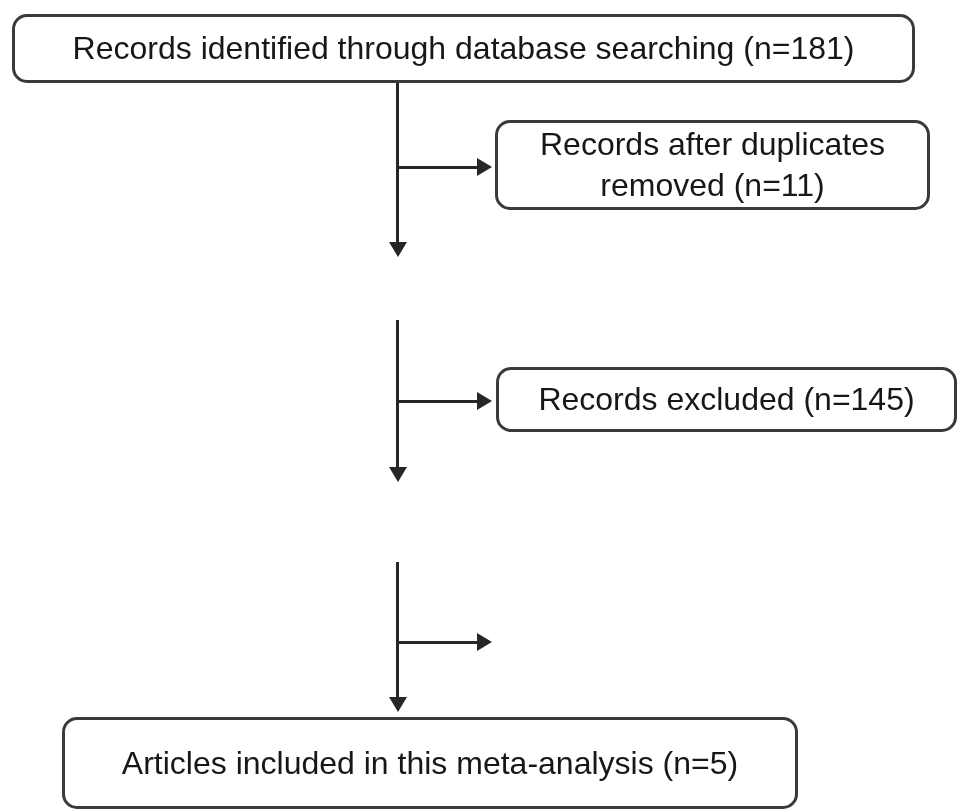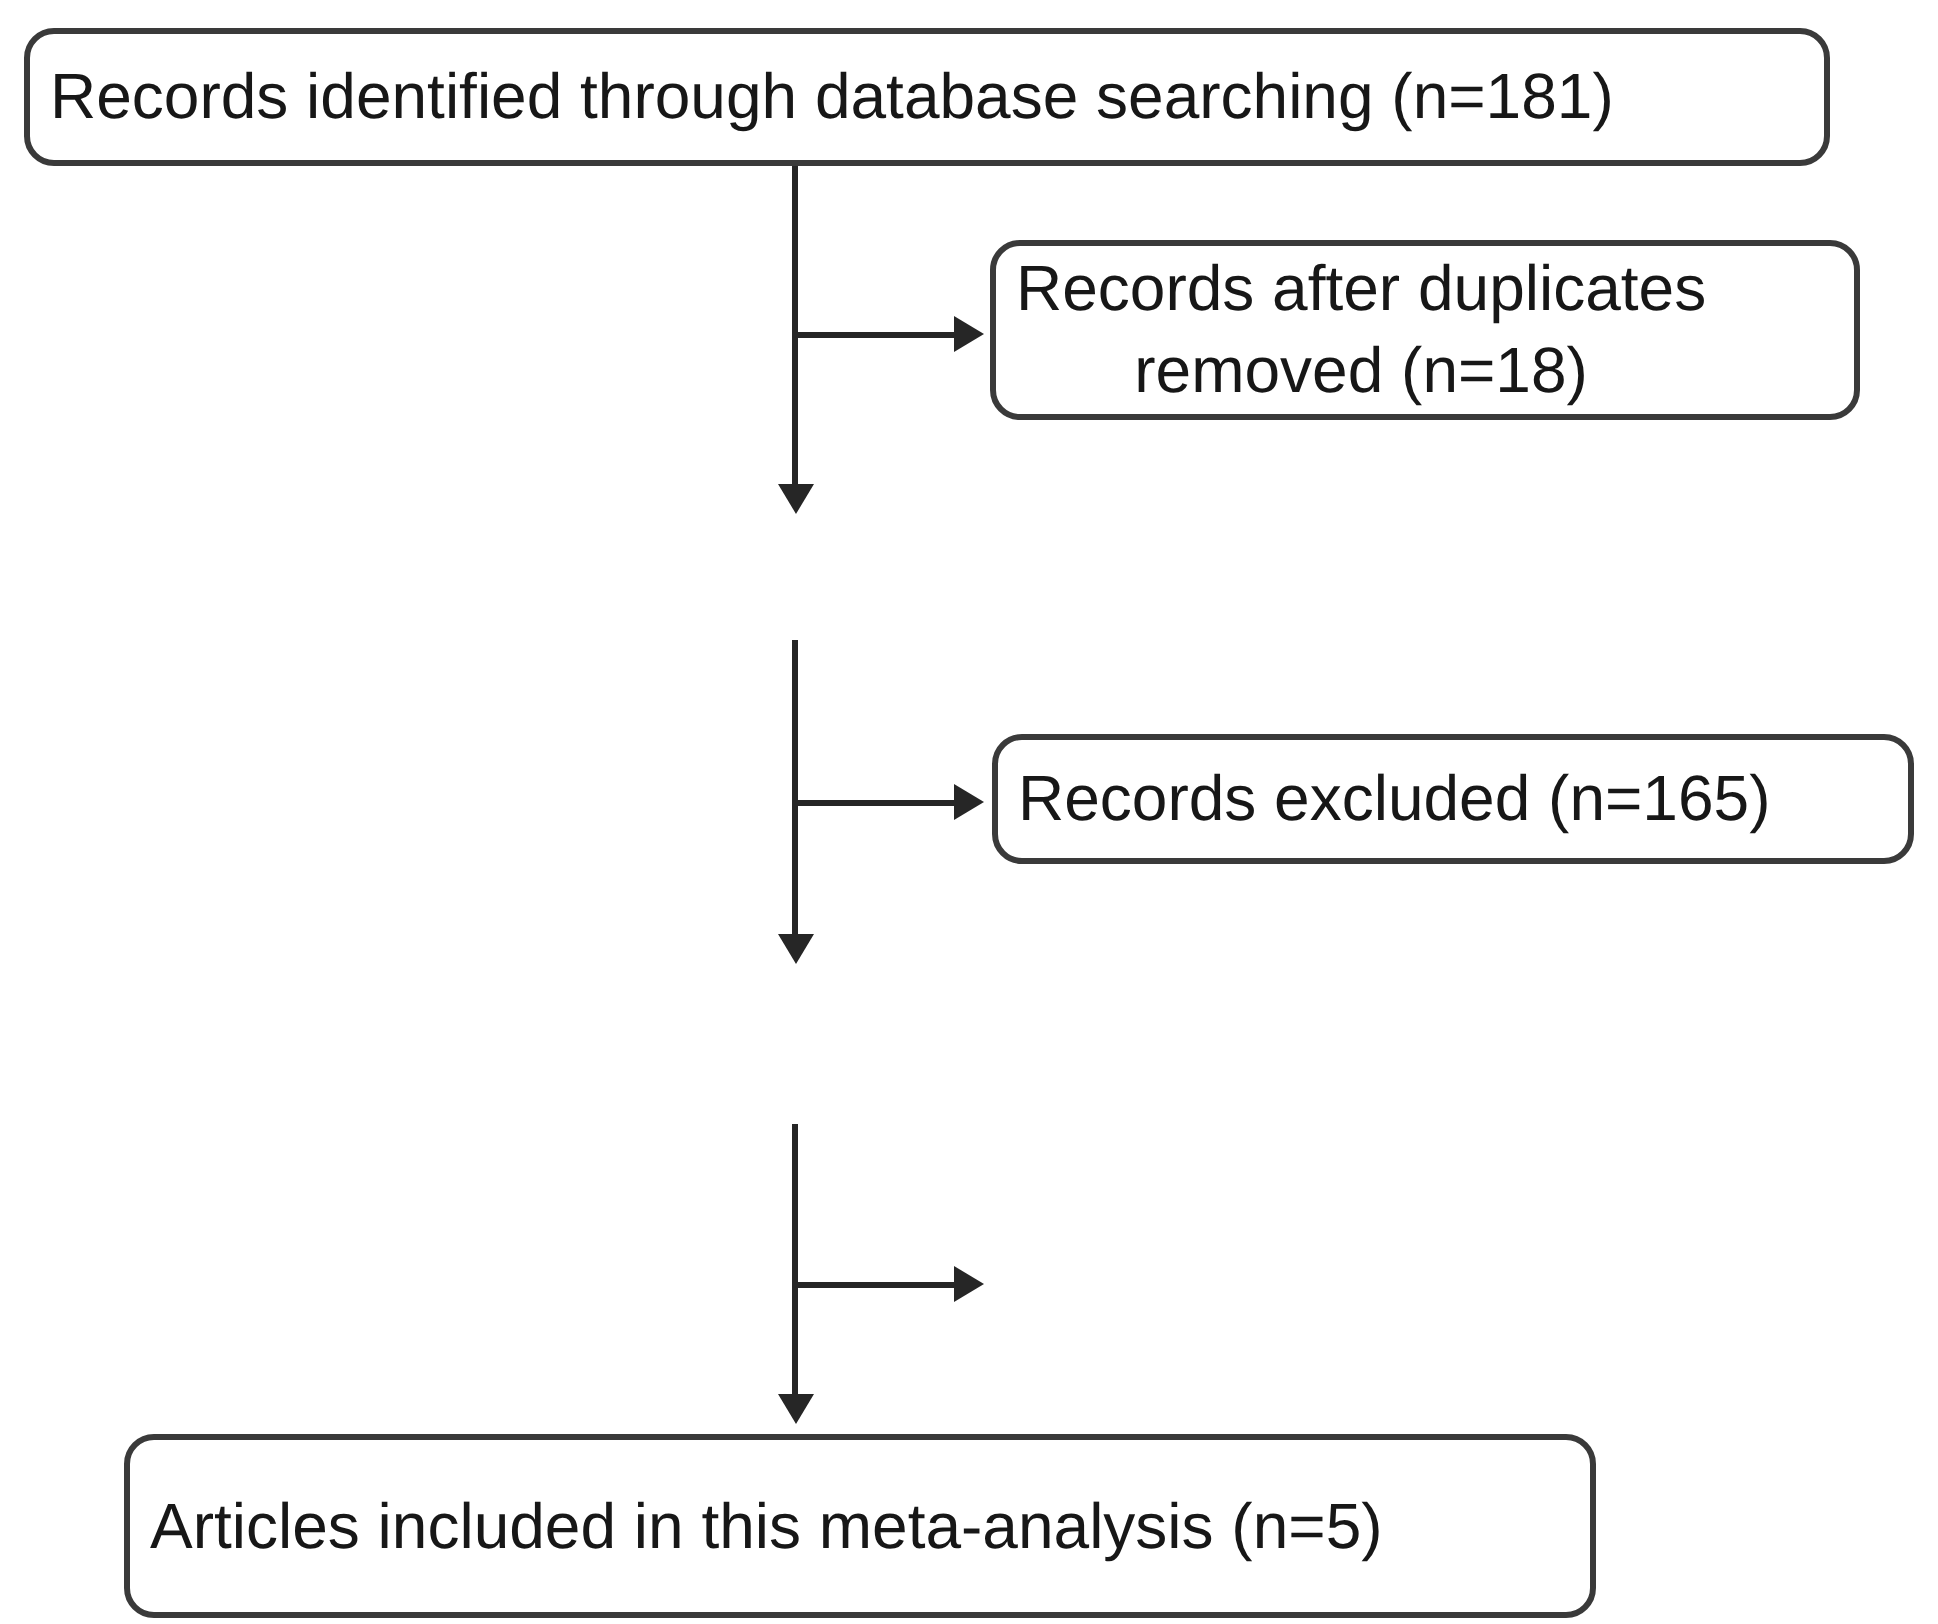--- a/index.html
+++ b/index.html
@@ -16,21 +16,21 @@
     overflow: hidden;
   }
   .box {
     position: absolute;
     box-sizing: border-box;
     border: 3px solid #3a3a3a;
     border-radius: 15px;
     background: #ffffff;
     display: flex;
     align-items: center;
-    justify-content: flex-start;
+    justify-content: center;
     text-align: center;
     font-size: 32px;
     line-height: 1.28;
     color: #171717;
     white-space: pre-line;
     padding: 0 10px;
   }
   
   .b1 { left: 12px;  top: 14px;  width: 903px; height: 69px; }
   .b2 { left: 495px; top: 120px; width: 435px; height: 90px; }
@@ -87,24 +87,24 @@
 </head>
 <body>
 
 <div class="canvas">
 
   <div class="box b1">
     <span>Records identified through database searching (n=181)</span>
   </div>
   <div class="box b2">
     <span>Records after duplicates
-removed (n=18)</span>
+removed (n=11)</span>
   </div>
   <div class="box b4">
-    <span>Records excluded (n=165)</span>
+    <span>Records excluded (n=145)</span>
   </div>
   <div class="box b7">
     <span>Articles included in this meta-analysis (n=5)</span>
   </div>
 
   <div class="vline v1"></div>
   <div class="vline v2"></div>
   <div class="vline v3"></div>
 
   <div class="arrow-down ad1"></div>

